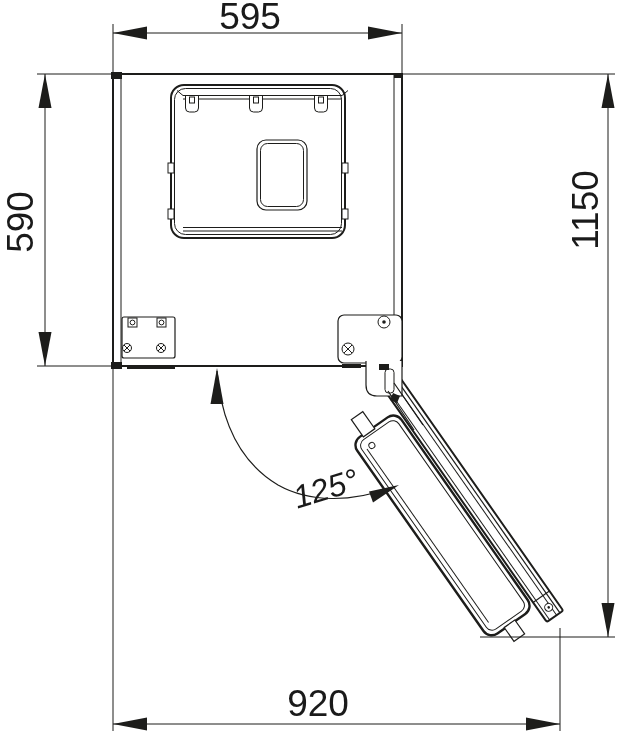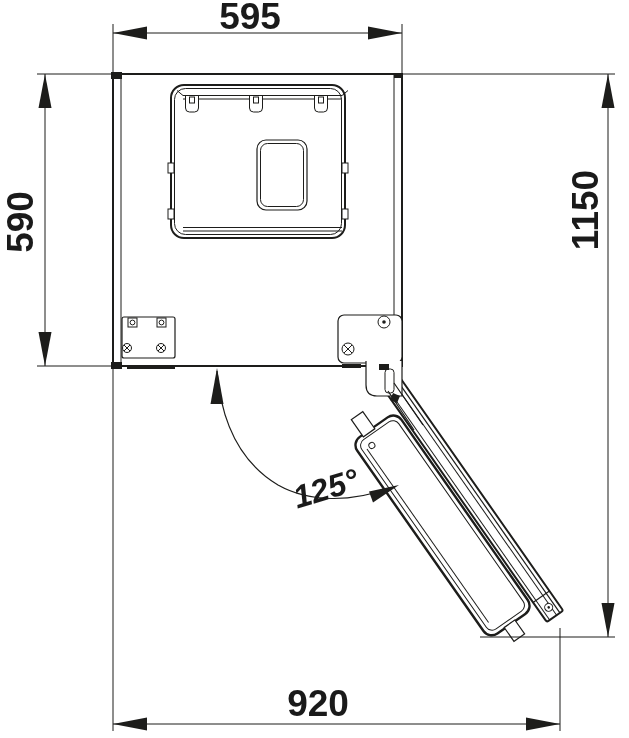--- a/index.html
+++ b/index.html
@@ -1,16 +1,16 @@
 <!DOCTYPE html>
 <html><head>
 <meta charset="utf-8">
 <style>
   html,body{margin:0;padding:0;background:#ffffff;}
-  .stage{width:629px;height:738px;position:relative;background:#fff;overflow:hidden;font-weight:bold;}
+  .stage{width:629px;height:738px;position:relative;background:#fff;overflow:hidden;}
   svg{display:block;}
   text{font-family:"Liberation Sans", sans-serif;fill:#1a1a1a;}
   .dim-text{font-size:37px;letter-spacing:0px;}
   .angle-text{font-size:32px;font-style:italic;}
   .thin{stroke:#1d1d1b;stroke-width:1;fill:none;}
   .med{stroke:#1d1d1b;stroke-width:1.2;fill:none;}
   .thick{stroke:#1d1d1b;stroke-width:2;fill:none;}
   .xthick{stroke:#1d1d1b;stroke-width:2.4;fill:none;}
   .whitefill{fill:#ffffff;}
   .solid{fill:#1d1d1b;stroke:none;}

